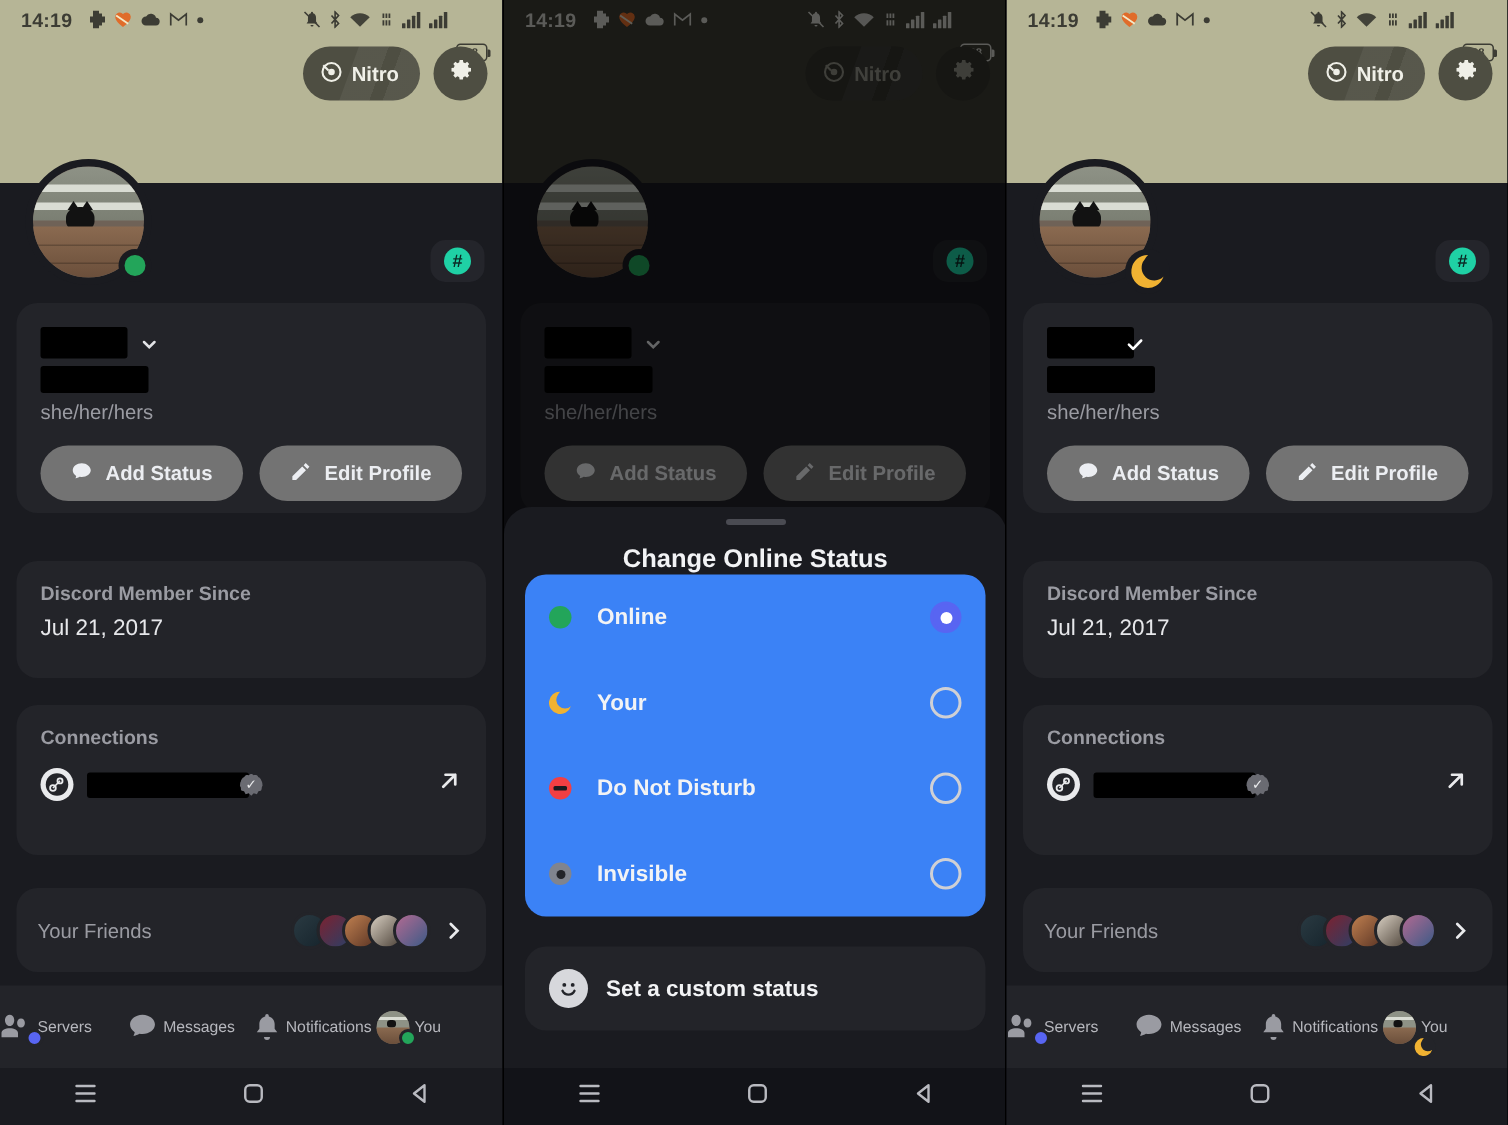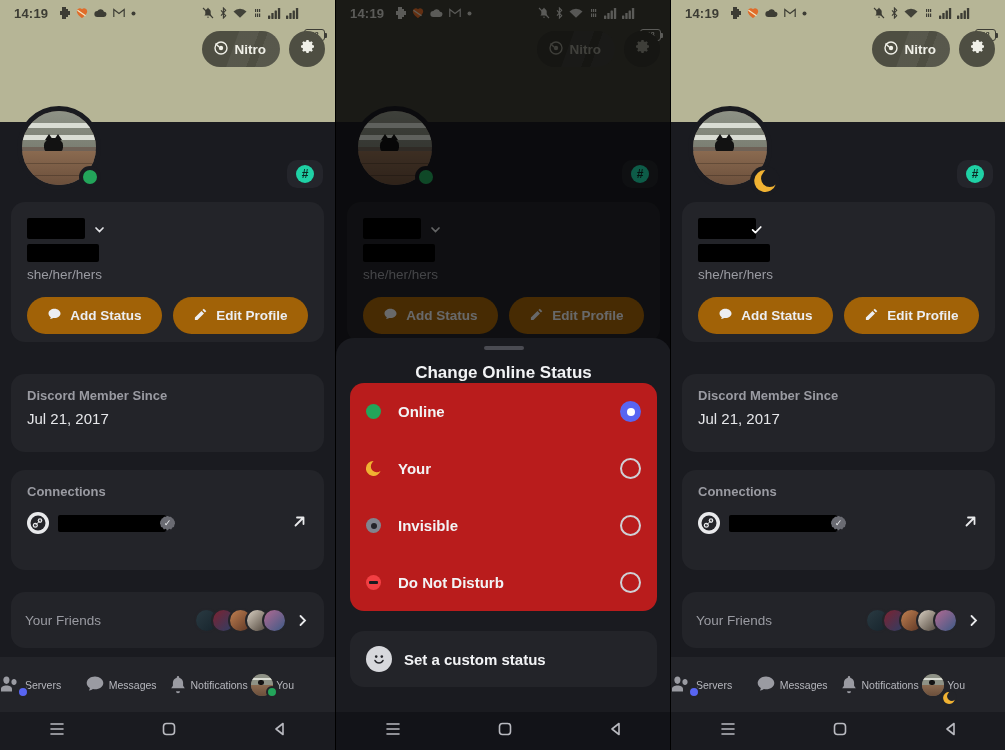--- a/index.html
+++ b/index.html
@@ -125,21 +125,21 @@
   }
   .card-profile { top: 202px; height: 140px; padding: 16px 16px 0 16px; }
   .name-row { display: flex; align-items: center; gap: 8px; }
   .redact { background: #000; border-radius: 2px; }
   .redact.name { width: 58px; height: 21px; }
   .redact.tag  { width: 72px; height: 18px; margin-top: 5px; }
   .name-chev { color: #e2e3e6; display: inline-flex; margin-top: 2px; }
   .pronouns { color: #9a9ba2; font-size: 13.5px; margin-top: 5px; }
   .profile-btns { display: flex; gap: 11px; margin-top: 15px; }
   .pbtn {
-    flex: 1; height: 37px; border-radius: 19px; background: #a16207;
+    flex: 1; height: 37px; border-radius: 19px; background: #737373;
     display: flex; align-items: center; justify-content: center; gap: 8px;
     color: #eceef2; font-size: 13.5px; font-weight: 600;
   }
 
   .card-member { top: 374px; height: 78px; padding: 14px 16px; }
   .card-conn   { top: 470px; height: 100px; padding: 14px 16px; }
   .card-friends{ top: 592px; height: 56px; padding: 0 14px; display: flex; align-items: center; }
 
   .card-label { color: #9a9ba2; font-size: 13px; font-weight: bold; }
   .card-value { color: #e6e7ea; font-size: 15px; margin-top: 7px; }
@@ -210,21 +210,21 @@
   }
   .sheet-handle {
     width: 40px; height: 4px; border-radius: 2px; background: #4a4b52;
     margin: 8px auto 0 auto;
   }
   .sheet-title {
     text-align: center; color: #f2f3f5; font-size: 17px; font-weight: 700;
     margin-top: 13px;
   }
   .sheet-section { color: #9a9ba2; font-size: 13px; margin: 20px 0 7px 3px; }
-  .status-list { background: #b91c1c; border-radius: 14px; overflow: hidden; }
+  .status-list { background: #3b82f6; border-radius: 14px; overflow: hidden; }
   .status-row {
     display: flex; align-items: center; height: 57px; padding: 0 16px;
   }
   .sr-icon { width: 26px; display: flex; align-items: center; }
   .sr-label { color: #f2f3f5; font-size: 15px; font-weight: 600; margin-left: 6px; }
   .radio {
     margin-left: auto; width: 21px; height: 21px; border-radius: 50%;
     border: 2px solid #cfd0d5; display: flex; align-items: center; justify-content: center;
   }
   .radio.on { background: #5865f2; border-color: #5865f2; }
@@ -672,30 +672,30 @@
           <div class="sr-icon">
             <svg width="15" height="15" viewBox="0 0 15 15">
                 <path fill="#f0b232" d="M7.6 0a7.5 7.5 0 1 0 7 9.8A5.8 5.8 0 0 1 6 2.1 7.3 7.3 0 0 1 7.6 0z"></path>
               </svg>
           </div>
           <div class="sr-label">Your</div>
           <div class="radio"></div>
         </div>
         <div class="status-row">
           <div class="sr-icon">
+              <div class="dot-dnd"></div>
+            </div>
+          <div class="sr-label">Do Not Disturb</div>
+          <div class="radio"></div>
+        </div>
+        <div class="status-row">
+          <div class="sr-icon">
               <div class="dot-inv"></div>
             </div>
           <div class="sr-label">Invisible</div>
-          <div class="radio"></div>
-        </div>
-        <div class="status-row">
-          <div class="sr-icon">
-              <div class="dot-dnd"></div>
-            </div>
-          <div class="sr-label">Do Not Disturb</div>
           <div class="radio"></div>
         </div>
       </div>
 
       <div class="custom-card">
         <div class="smiley">
           <svg width="20" height="20" viewBox="0 0 20 20">
               <circle cx="7.2" cy="7.6" r="1.3" fill="#232429"></circle>
               <circle cx="12.8" cy="7.6" r="1.3" fill="#232429"></circle>
               <path d="M6 11.5a4.4 4.4 0 0 0 8 0" fill="none" stroke="#232429" stroke-width="1.6" stroke-linecap="round"></path>

